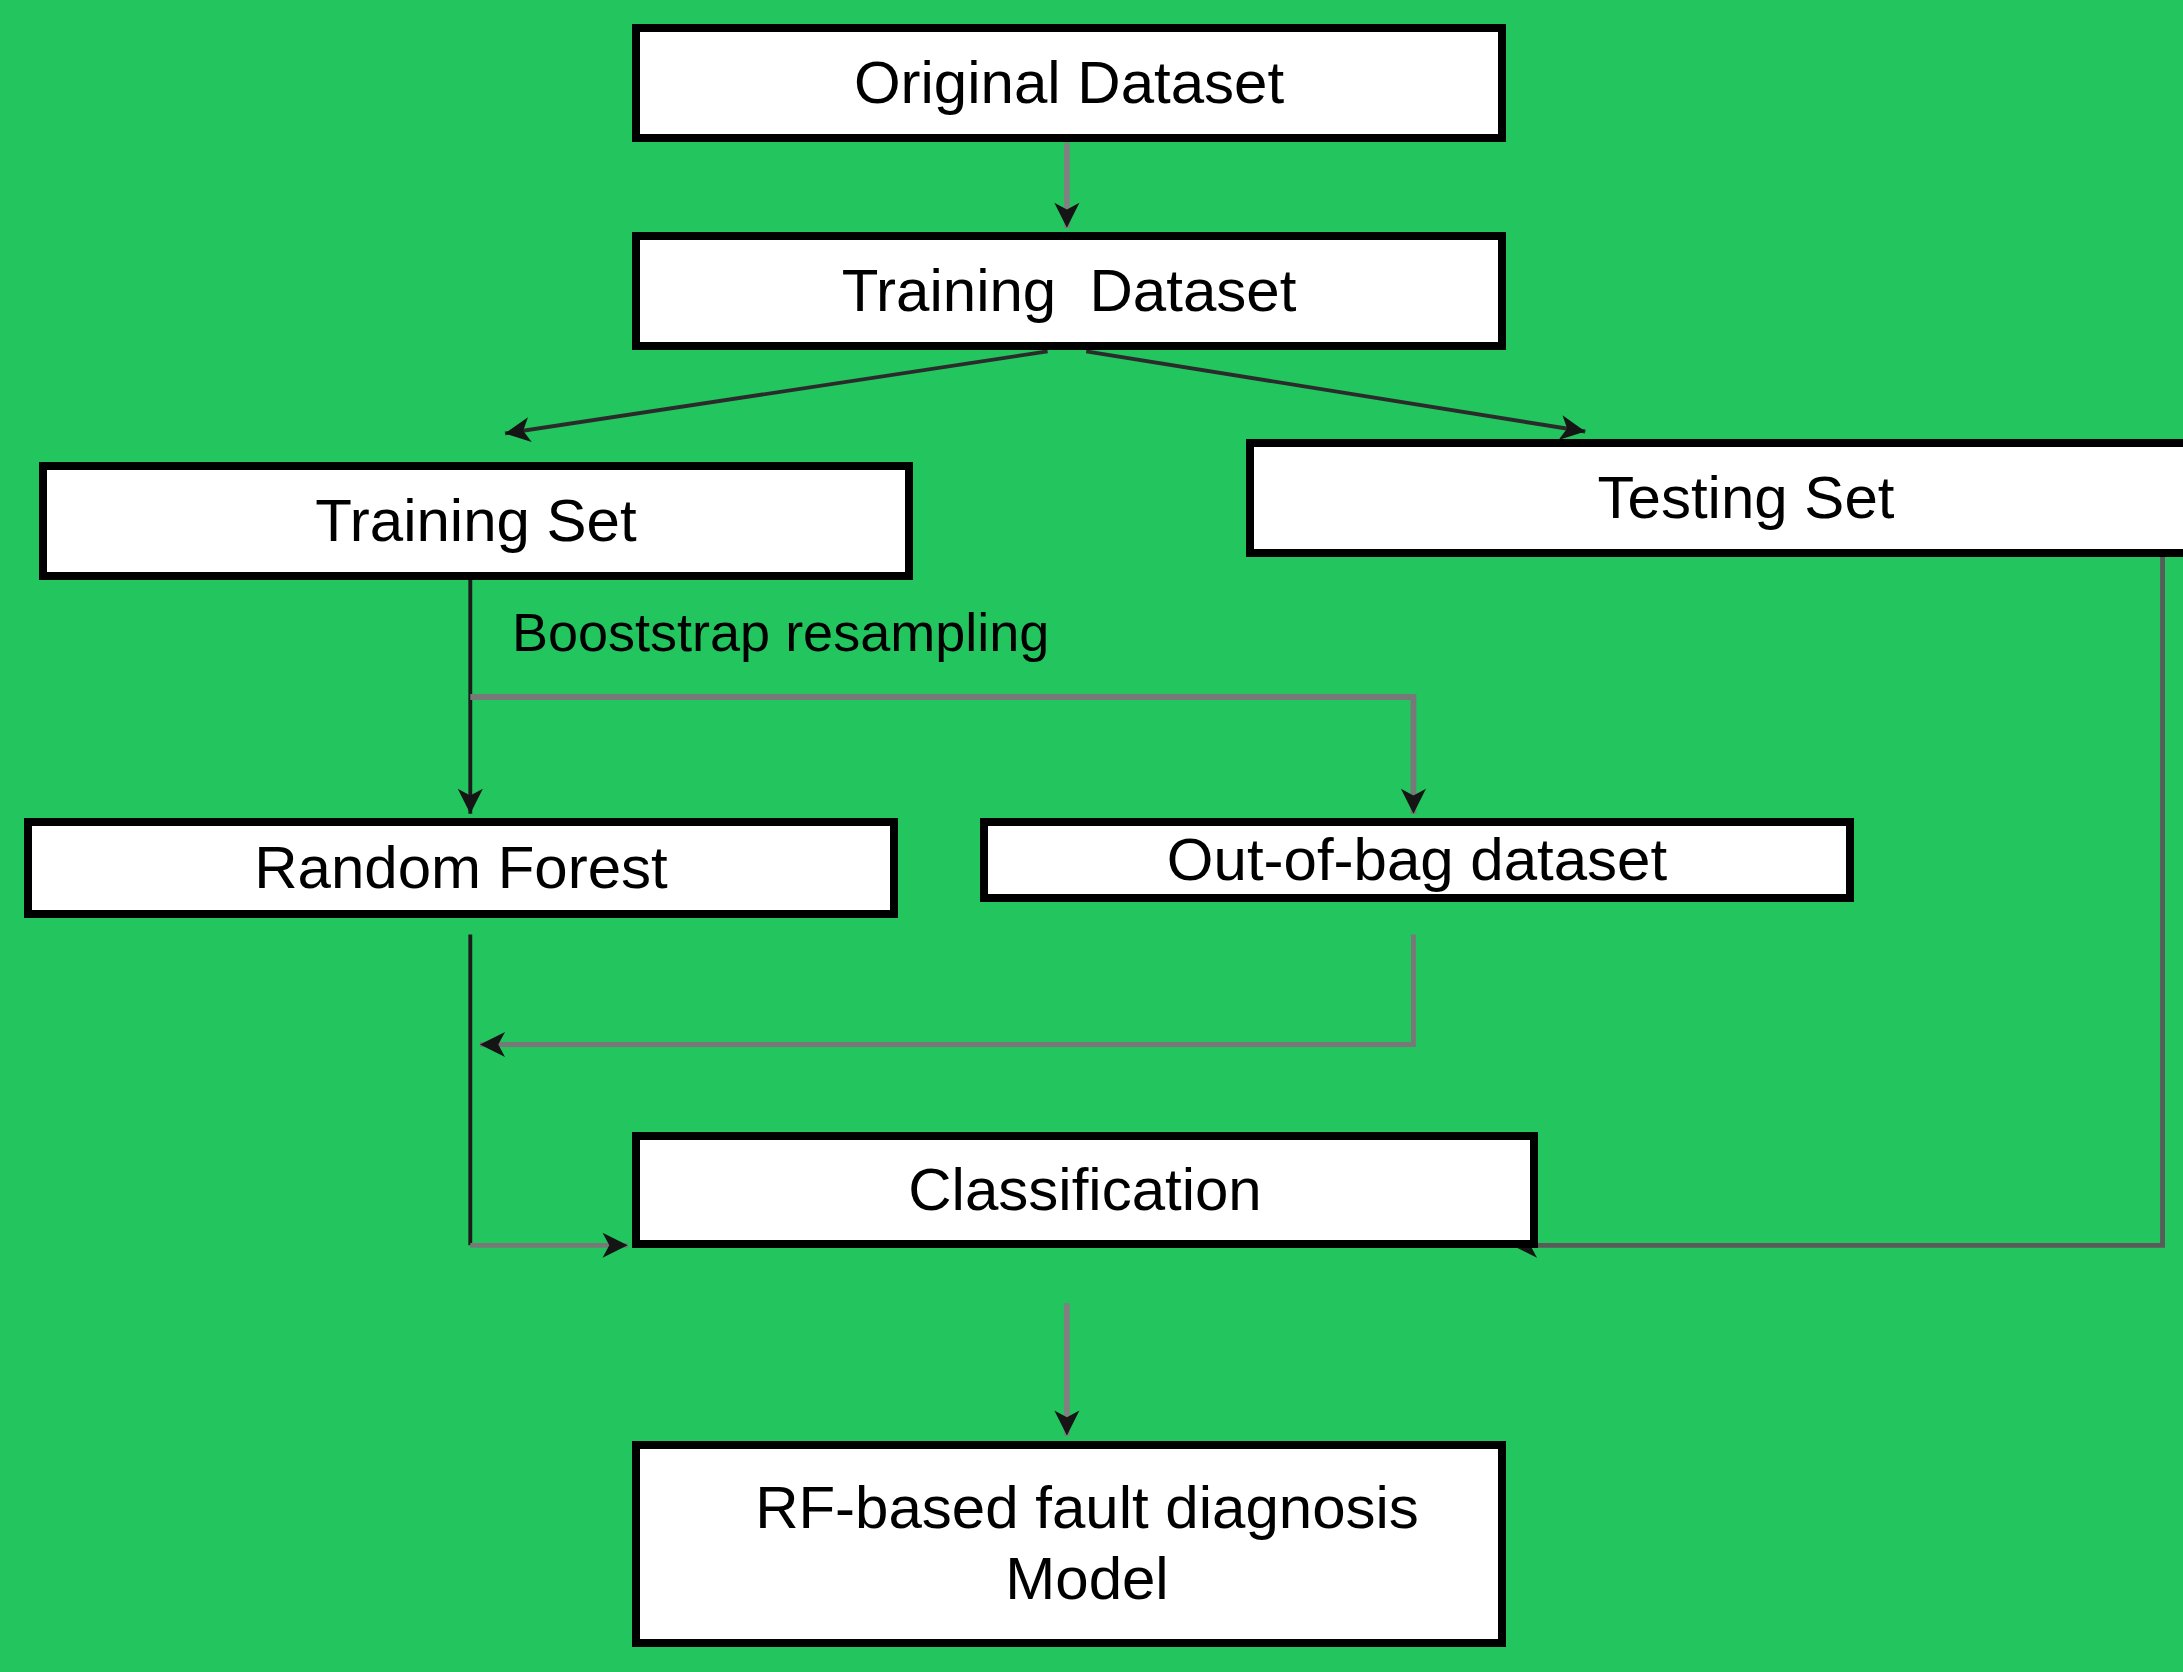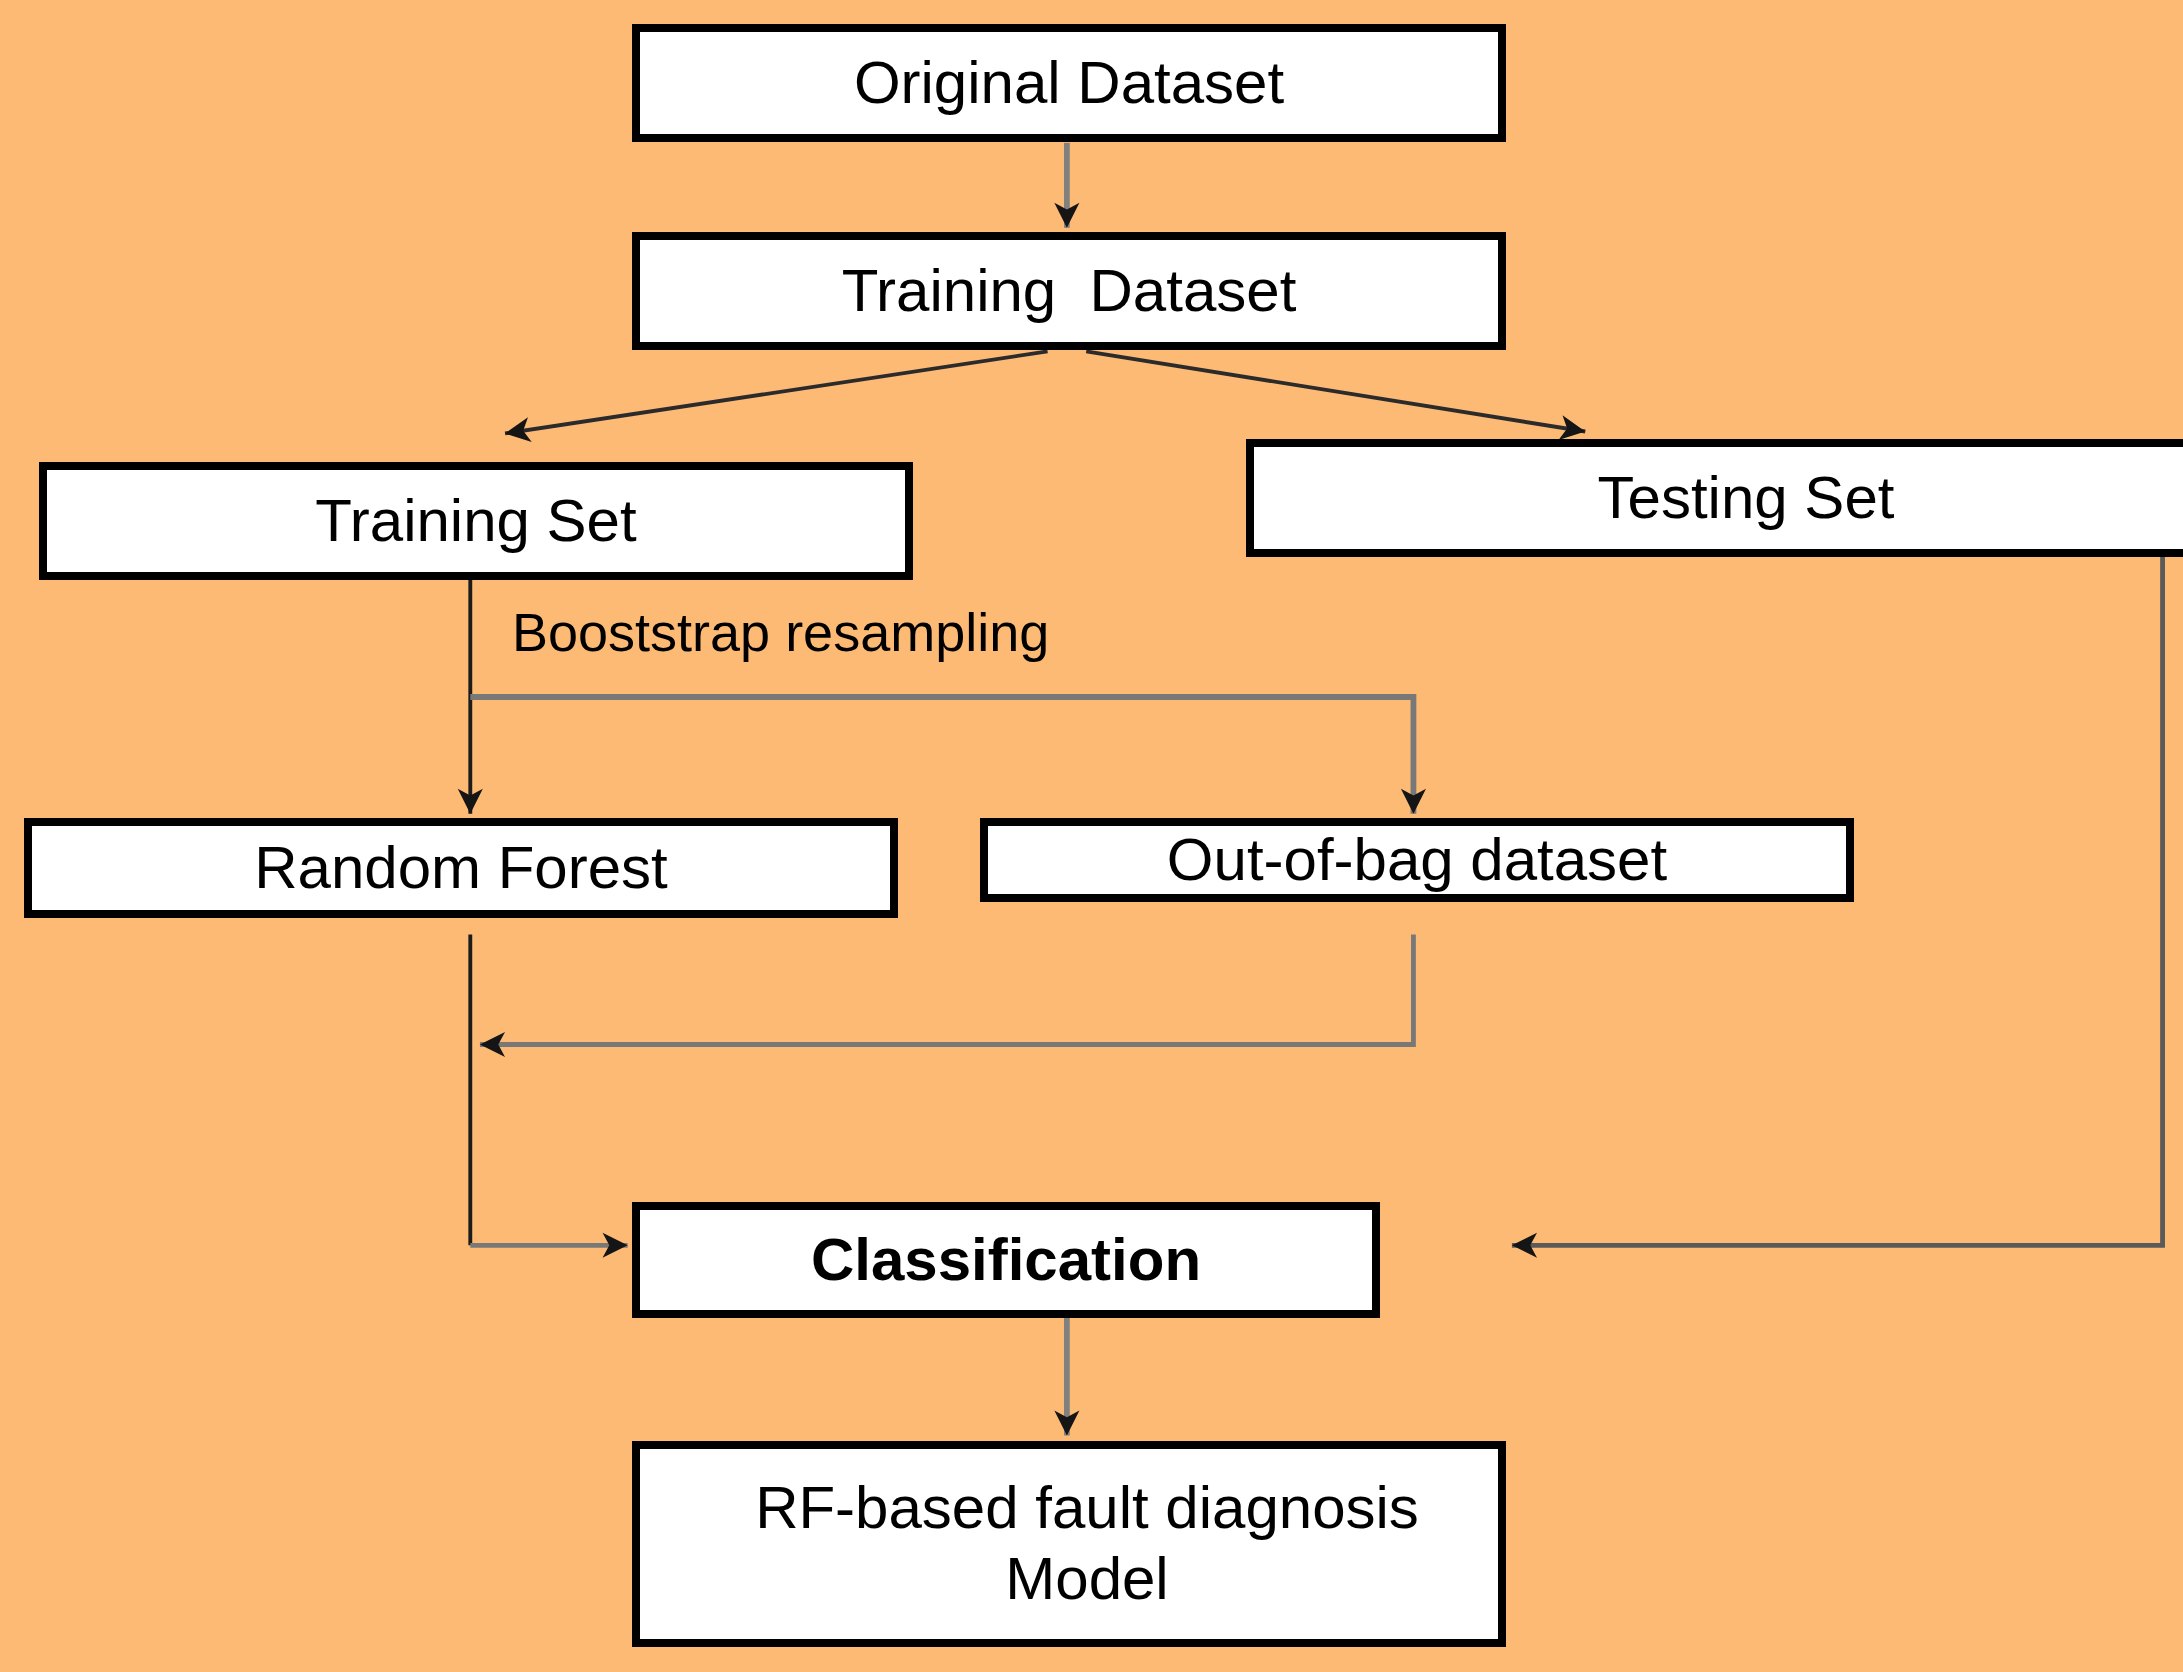--- a/index.html
+++ b/index.html
@@ -4,21 +4,21 @@
 <style>
   html, body {
     margin: 0;
     padding: 0;
     background: #ffffff;
   }
   .canvas {
     position: relative;
     width: 2183px;
     height: 1672px;
-    background: #fdba74;
+    background: #22c55e;
     font-family: "Liberation Sans", sans-serif;
     overflow: hidden;
   }
   .connector-layer {
     position: absolute;
     left: 0;
     top: 0;
     width: 2183px;
     height: 1672px;
   }
@@ -35,21 +35,21 @@
     line-height: 1.18;
     color: #000000;
     white-space: pre-wrap;
   }
   .node-original       { left: 632px;  top: 24px;   width: 874px; height: 118px; }
   .node-feature        { left: 632px;  top: 232px;  width: 874px; height: 118px; }
   .node-training       { left: 39px;   top: 462px;  width: 874px; height: 118px; }
   .node-testing        { left: 1246px; top: 439px;  width: 1000px; height: 118px; }
   .node-random-forest  { left: 24px;   top: 818px;  width: 874px; height: 100px; }
   .node-oob            { left: 980px; top: 818px;  width: 874px; height: 84px; }
-  .node-classification { left: 632px;  top: 1202px; width: 748px; height: 116px; font-weight: bold; }
+  .node-classification { left: 632px;  top: 1132px; width: 906px; height: 116px; }
   .node-model          { left: 632px;  top: 1441px; width: 874px; height: 206px; padding-left: 36px; }
   .edge-label {
     position: absolute;
     left: 512px;
     top: 601px;
     font-size: 54px;
     color: #000000;
     white-space: nowrap;
   }
 </style>

